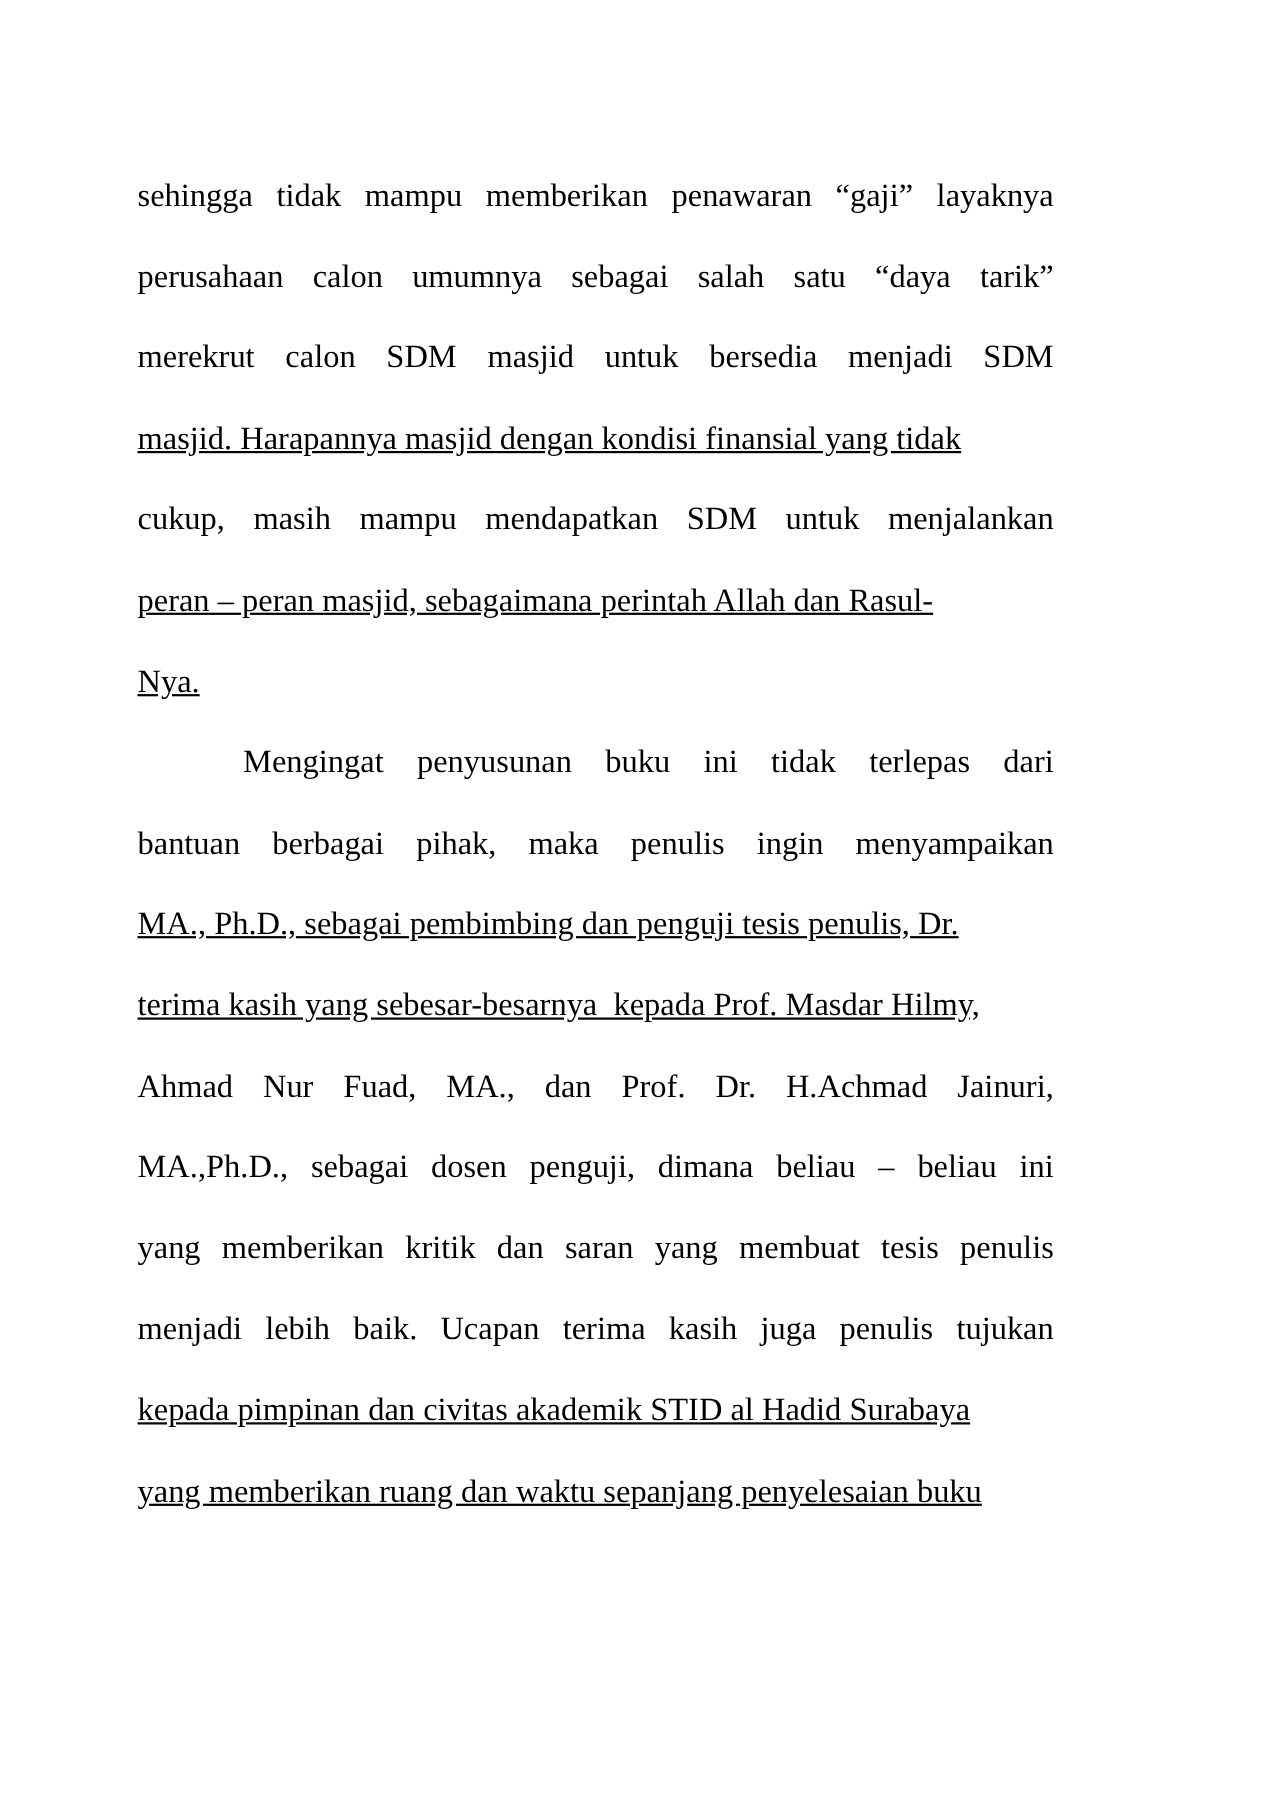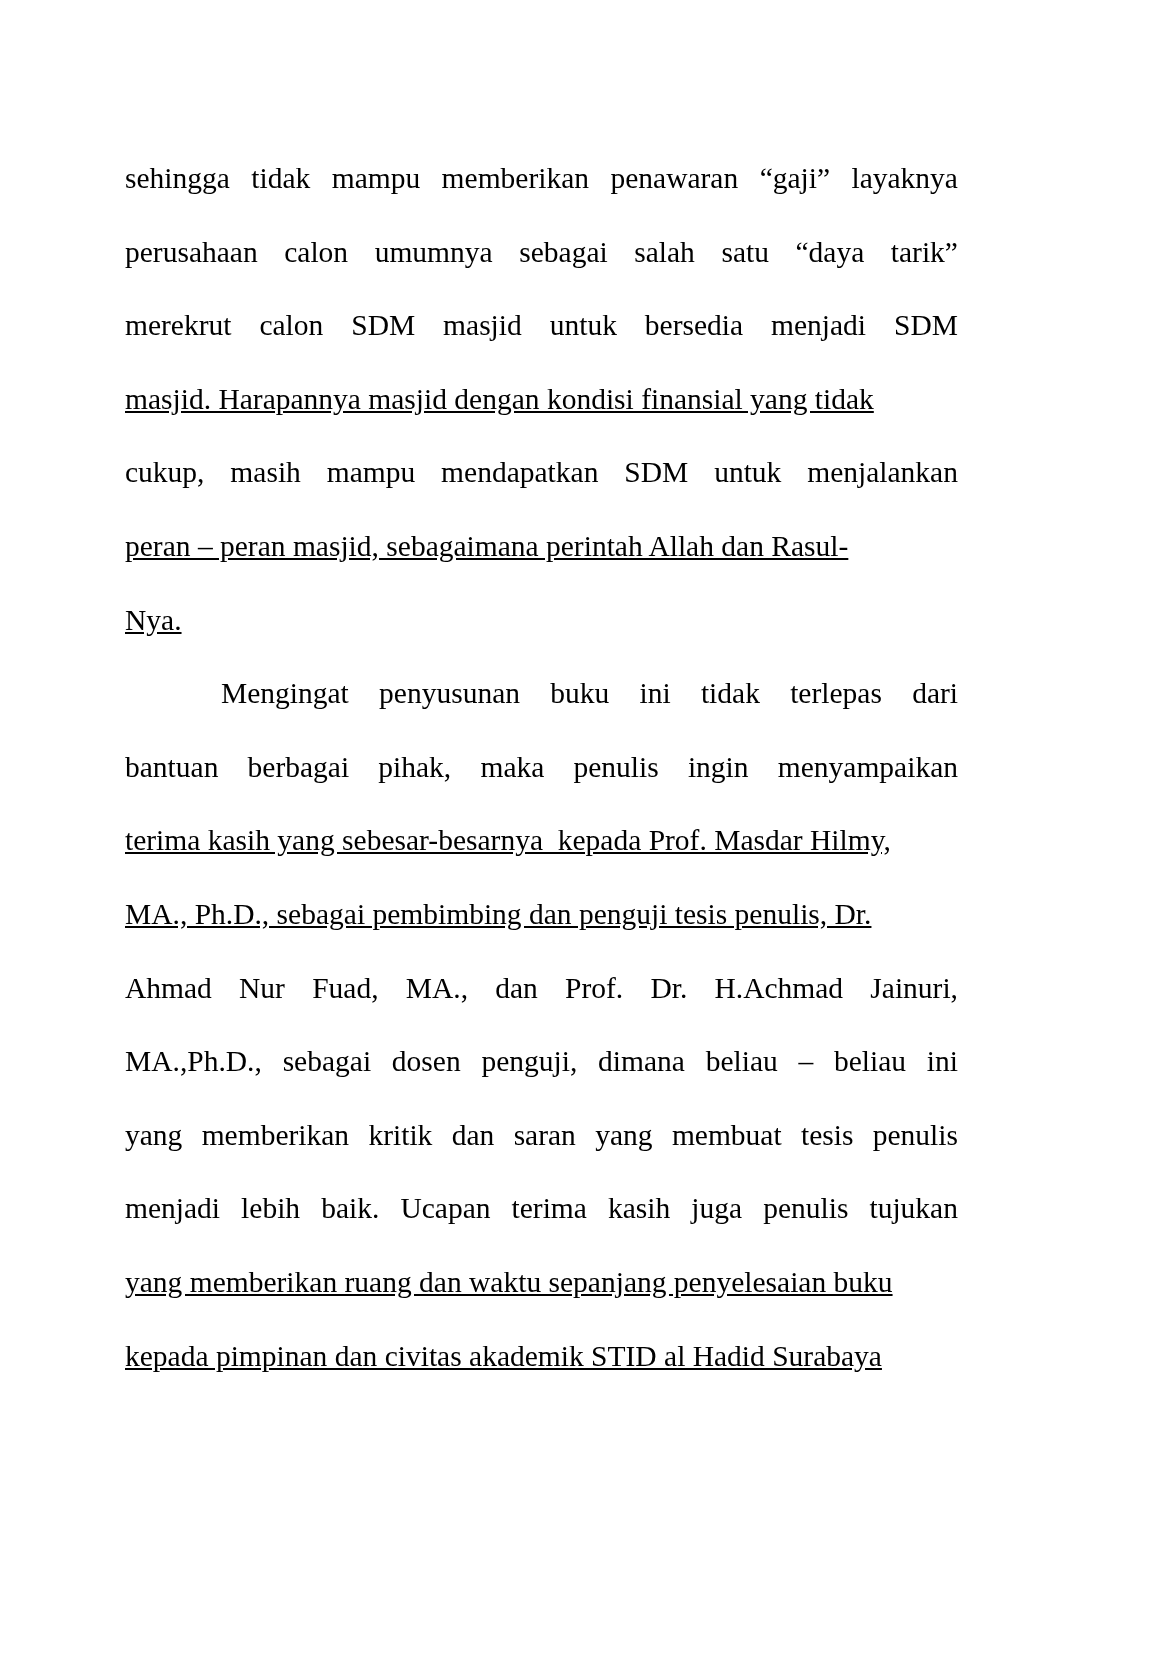--- a/index.html
+++ b/index.html
@@ -122,22 +122,22 @@
       </div>
       <div class="doc-line justify">
         <span class="w">bantuan</span>
         <span class="w">berbagai</span>
         <span class="w">pihak,</span>
         <span class="w">maka</span>
         <span class="w">penulis</span>
         <span class="w">ingin</span>
         <span class="w">menyampaikan</span>
       </div>
+      <div class="doc-line flow">MA., Ph.D., sebagai pembimbing dan penguji tesis penulis, Dr.</div>
       <div class="doc-line flow">terima kasih yang sebesar-besarnya  kepada Prof. Masdar Hilmy,</div>
-      <div class="doc-line flow">MA., Ph.D., sebagai pembimbing dan penguji tesis penulis, Dr.</div>
       <div class="doc-line justify">
         <span class="w">Ahmad</span>
         <span class="w">Nur</span>
         <span class="w">Fuad,</span>
         <span class="w">MA.,</span>
         <span class="w">dan</span>
         <span class="w">Prof.</span>
         <span class="w">Dr.</span>
         <span class="w">H.Achmad</span>
         <span class="w">Jainuri,</span>
@@ -168,19 +168,19 @@
         <span class="w">menjadi</span>
         <span class="w">lebih</span>
         <span class="w">baik.</span>
         <span class="w">Ucapan</span>
         <span class="w">terima</span>
         <span class="w">kasih</span>
         <span class="w">juga</span>
         <span class="w">penulis</span>
         <span class="w">tujukan</span>
       </div>
+      <div class="doc-line flow">kepada pimpinan dan civitas akademik STID al Hadid Surabaya</div>
       <div class="doc-line flow">yang memberikan ruang dan waktu sepanjang penyelesaian buku</div>
-      <div class="doc-line flow">kepada pimpinan dan civitas akademik STID al Hadid Surabaya</div>
     </div>
 
   <div class="page-number">iv</div>
 
 </div>
 
 </body></html>

